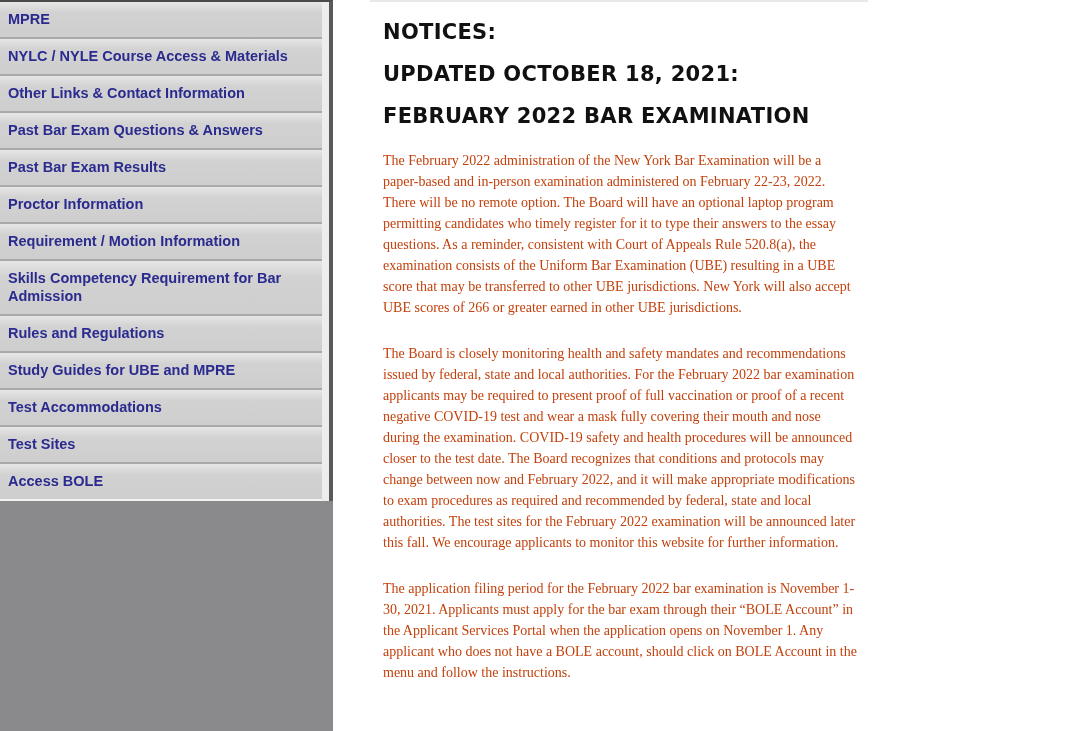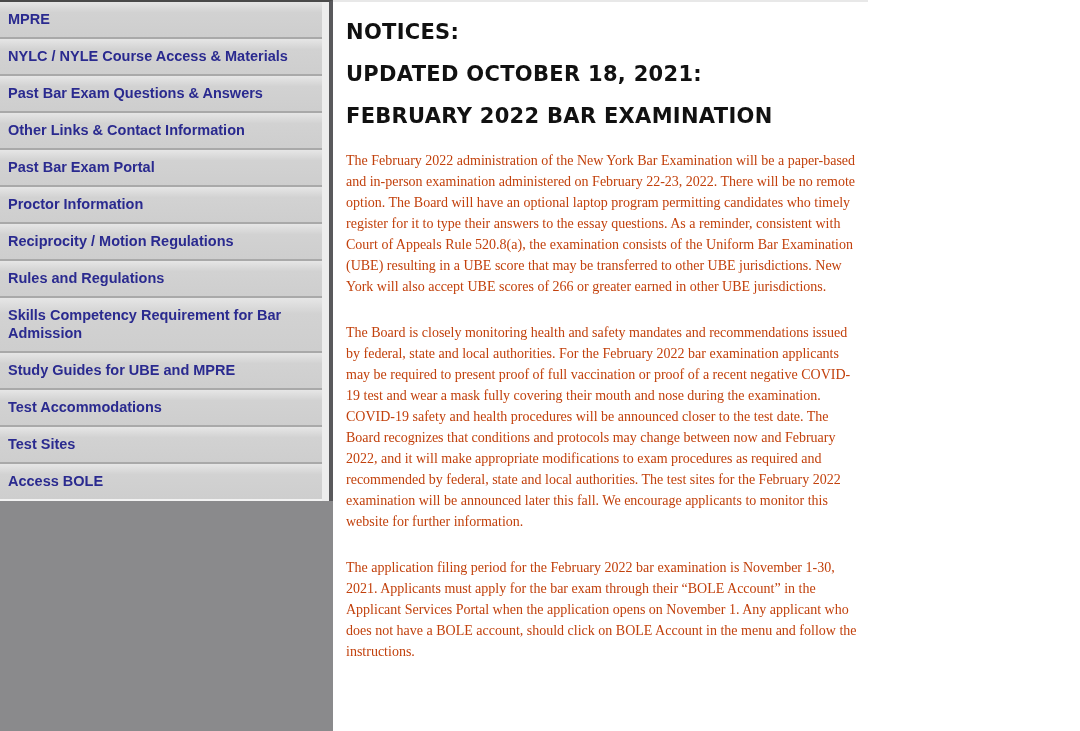--- a/index.html
+++ b/index.html
@@ -7,20 +7,21 @@
     width: 1080px;
     height: 731px;
     background: #ffffff;
     overflow: hidden;
     font-family: "Liberation Sans", sans-serif;
   }
   .page {
     display: flex;
     width: 868px;
     height: 731px;
+    gap: 37px;
   }
 
   
   .left-col {
     width: 333px;
     flex: 0 0 333px;
     display: flex;
     flex-direction: column;
   }
   .menu {
@@ -83,27 +84,27 @@
 </head>
 <body>
 
 <div class="page">
 
   <div class="left-col">
     <nav class="menu">
 
     <a class="menu-item">MPRE</a>
         <a class="menu-item">NYLC / NYLE Course Access &amp; Materials</a>
+        <a class="menu-item">Other Links &amp; Contact Information</a>
         <a class="menu-item">Past Bar Exam Questions &amp; Answers</a>
-        <a class="menu-item">Other Links &amp; Contact Information</a>
-        <a class="menu-item">Past Bar Exam Portal</a>
+        <a class="menu-item">Past Bar Exam Results</a>
         <a class="menu-item">Proctor Information</a>
-        <a class="menu-item">Reciprocity / Motion Regulations</a>
+        <a class="menu-item">Requirement / Motion Information</a>
+        <a class="menu-item">Skills Competency Requirement for Bar Admission</a>
         <a class="menu-item">Rules and Regulations</a>
-        <a class="menu-item">Skills Competency Requirement for Bar Admission</a>
         <a class="menu-item">Study Guides for UBE and MPRE</a>
         <a class="menu-item">Test Accommodations</a>
         <a class="menu-item">Test Sites</a>
         <a class="menu-item">Access BOLE</a>
       </nav>
     <div class="left-fill"></div>
   </div>
 
   <main class="content">
     <h2 class="first">NOTICES:</h2>

